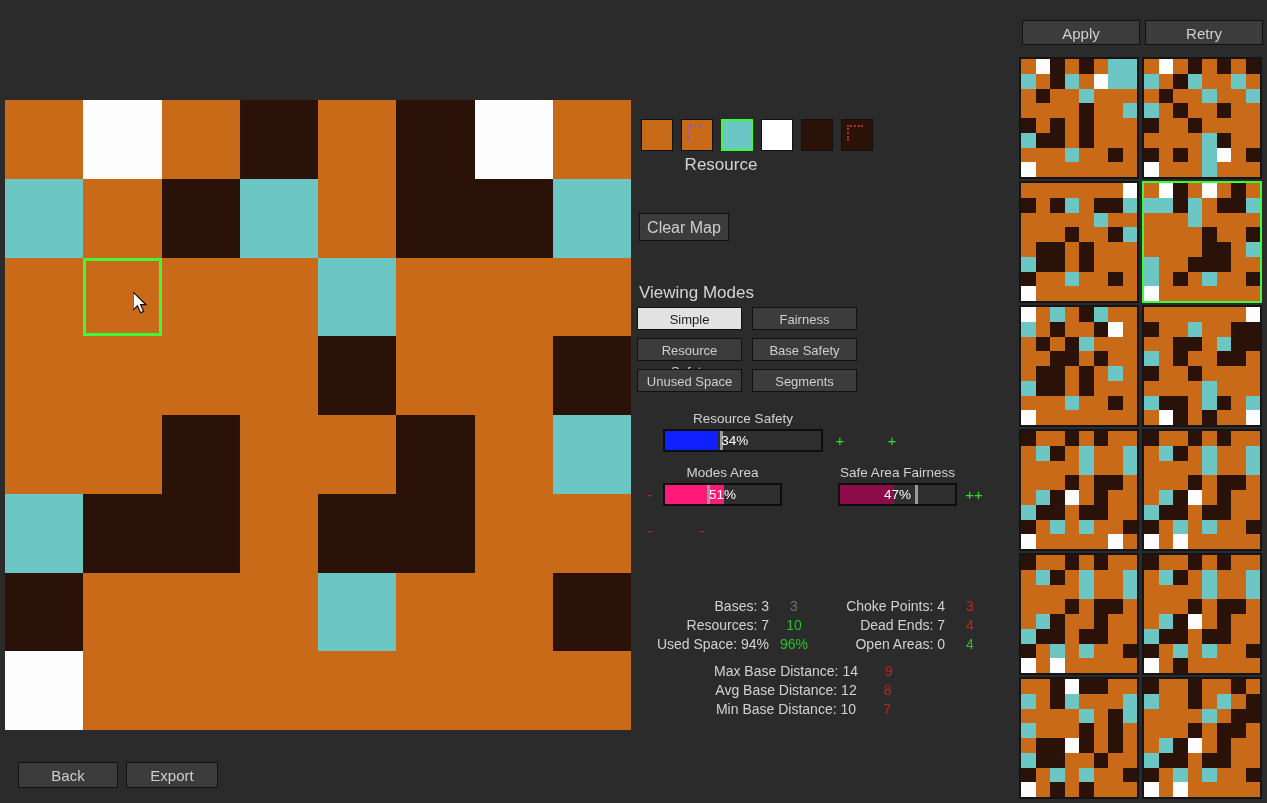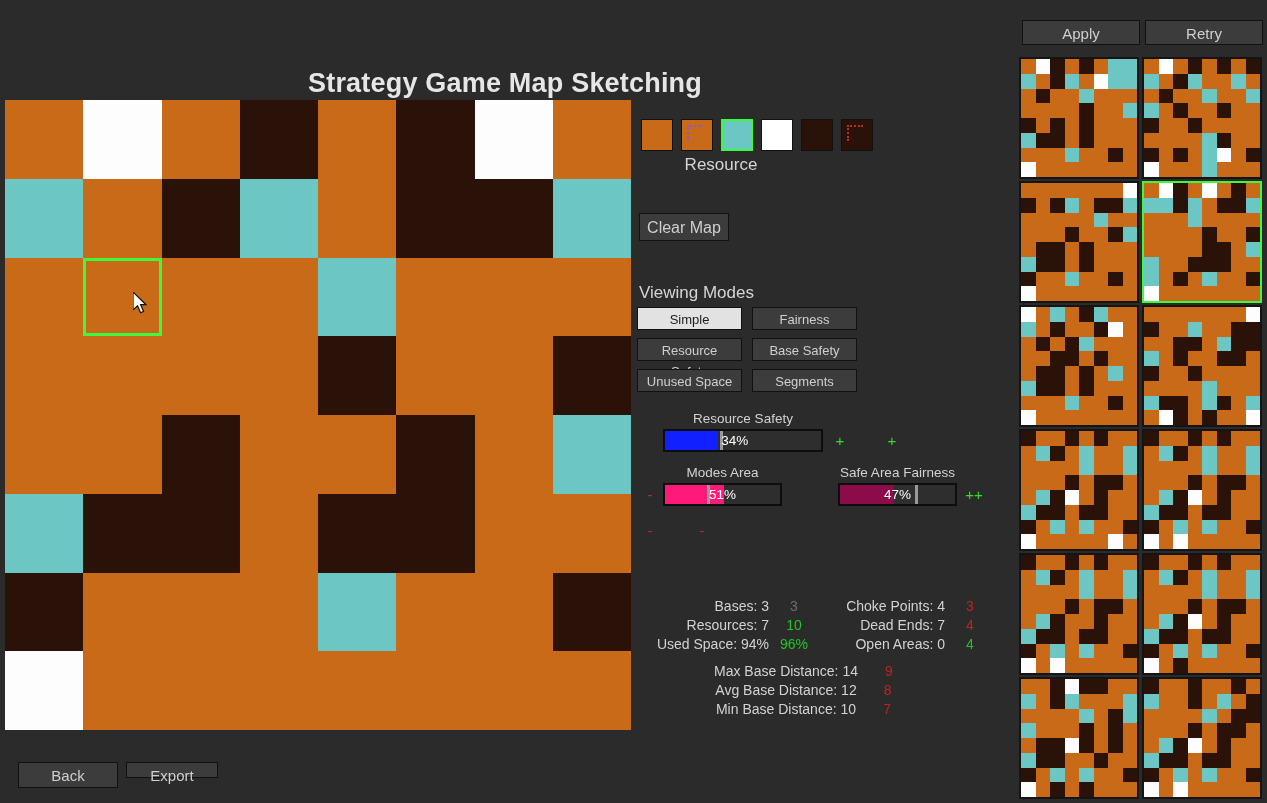--- a/index.html
+++ b/index.html
@@ -266,21 +266,21 @@
     margin-left: 8px;
   }
 
   
   #back-button {
     position: absolute; left: 18px; top: 762px;
     width: 100px; height: 26px; font-size: 15px; line-height: 24px;
   }
   #export-button {
     position: absolute; left: 126px; top: 762px;
-    width: 92px; height: 16px; font-size: 15px; line-height: 24px;
+    width: 92px; height: 26px; font-size: 15px; line-height: 24px;
   }
 
   
   #apply-button {
     position: absolute; left: 1022px; top: 20px;
     width: 118px; height: 25px; font-size: 15px; line-height: 23px;
   }
   #retry-button {
     position: absolute; left: 1145px; top: 20px;
     width: 118px; height: 25px; font-size: 15px; line-height: 23px;
@@ -313,21 +313,20 @@
   .thumb.active {
     border: 2px solid #3dfa3d;
   }
   .thumb .tc { width: 100%; height: 100%; }
 </style>
 </head>
 <body>
 
 <div id="app">
 
-  <h1 class="title">Strategy Game Map Sketching</h1>
 
   <div id="map">
       <div class="cell" style="background: rgb(201, 106, 24);"></div>
       <div class="cell" style="background: rgb(253, 253, 253);"></div>
       <div class="cell" style="background: rgb(201, 106, 24);"></div>
       <div class="cell" style="background: rgb(43, 18, 8);"></div>
       <div class="cell" style="background: rgb(201, 106, 24);"></div>
       <div class="cell" style="background: rgb(43, 18, 8);"></div>
       <div class="cell" style="background: rgb(253, 253, 253);"></div>
       <div class="cell" style="background: rgb(201, 106, 24);"></div>

